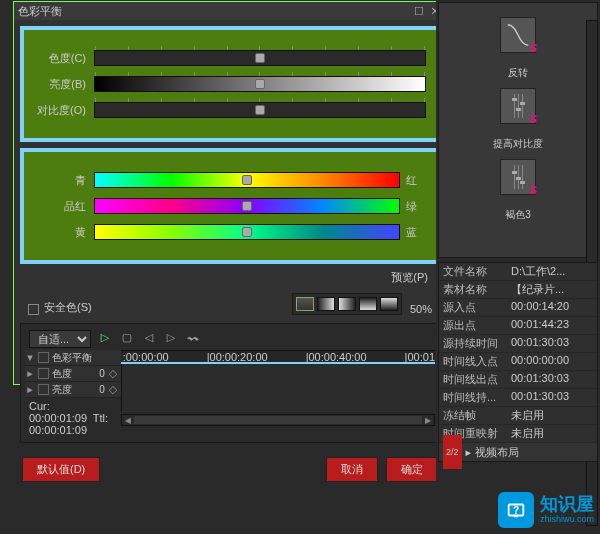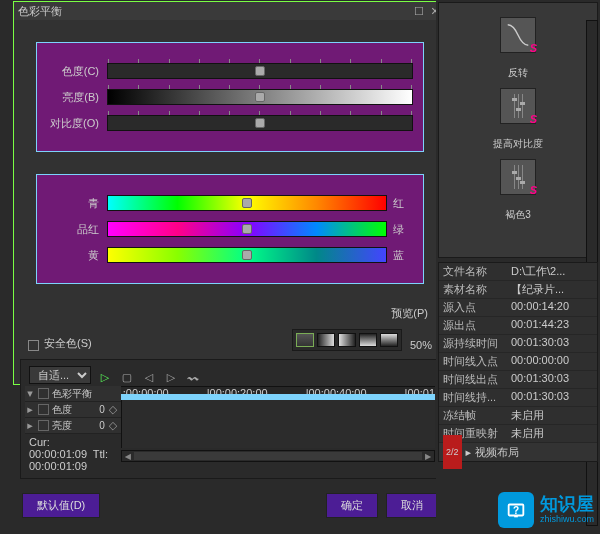--- a/index.html
+++ b/index.html
@@ -1,21 +1,21 @@
 <!DOCTYPE html>
 <html><head>
 <meta charset="utf-8">
 <style>
 *{margin:0;padding:0;box-sizing:border-box;font-family:"Microsoft YaHei",sans-serif;font-size:11px;color:#ccc}
 body{background:#2a2a2a;width:600px;height:534px;position:relative;overflow:hidden}
 .dialog{position:absolute;left:13px;top:1px;width:434px;height:384px;background:#323232;border:1px solid #7aff44}
 .titlebar{height:18px;background:#3a3a3a;display:flex;align-items:center;padding:0 4px}
 .titlebar .spacer{flex:1}
 .titlebar .icon{width:14px;height:14px;display:inline-flex;align-items:center;justify-content:center;margin-left:2px;cursor:pointer;color:#aaa}
-.panel{margin:22px;border:1px solid #7dd3fc;background:#701a75;padding:10px}
+.panel{margin:6px;border:4px solid #7dd3fc;background:#4d7c0f;padding:10px}
 .row{display:flex;align-items:center;margin:10px 0}
 .row .lbl{width:52px;text-align:right;margin-right:8px;font-size:11px}
 .row .rt{width:20px;margin-left:6px;font-size:11px}
 .slider{flex:1;height:16px;position:relative;background:#2a2a2a;border:1px solid #111}
 .slider .ticks{position:absolute;top:-5px;left:0;right:0;height:5px;display:flex;justify-content:space-between}
 .slider .ticks span{width:1px;height:4px;background:#888}
 .slider .thumb{position:absolute;top:2px;width:10px;height:10px;background:#aaa;border:1px solid #666;border-radius:2px;transform:translateX(-50%)}
 .grad-bw{background:linear-gradient(to right,#000,#fff)}
 .grad-cr{background:linear-gradient(to right,#00ffff,#00ff00,#ffff00,#ff8800,#ff0000)}
 .grad-mg{background:linear-gradient(to right,#ff00ff,#ff0088,#8800ff,#0088ff,#00ff00)}
@@ -25,36 +25,36 @@
 .safe-row{display:flex;align-items:flex-end;margin:8px 14px}
 .checkbox{width:11px;height:11px;border:1px solid #888;margin-right:5px;display:inline-block}
 .thumbs{display:flex;border:1px solid #1a1a1a;background:#2a2a2a;padding:3px;gap:3px;margin-right:8px}
 .thumbs .th{width:18px;height:14px;background:#444;border:1px solid #111}
 .th.sel{border:1px solid #7aad55;background:linear-gradient(#555,#333)}
 .th.h1{background:linear-gradient(to right,#222,#ddd)}
 .th.h2{background:linear-gradient(to right,#ddd,#222)}
 .th.v1{background:linear-gradient(#222,#ddd)}
 .th.v2{background:linear-gradient(#ddd,#222)}
 .timeline-area{margin:6px;border:1px solid #1a1a1a;background:#2a2a2a;padding:4px}
-.tl-toolbar{display:flex;align-items:flex-end;gap:6px;padding:2px 4px}
+.tl-toolbar{display:flex;align-items:flex-start;gap:6px;padding:2px 4px}
 .tl-select{background:#3a3a3a;border:1px solid #111;padding:1px 4px;font-size:11px}
 .tl-btn{width:16px;height:14px;display:inline-flex;align-items:center;justify-content:center;color:#aaa;cursor:pointer}
 .play{color:#5aff5a}
-.tl-ruler{height:14px;background:#262626;border-top:1px solid #111;border-bottom:6px solid #7dd3fc;display:flex;font-size:9px;color:#888;padding-left:2px;gap:38px;overflow:hidden}
+.tl-ruler{height:14px;background:#262626;border-top:1px solid #111;border-bottom:2px solid #7dd3fc;display:flex;font-size:9px;color:#888;padding-left:2px;gap:38px;overflow:hidden}
 .tl-tracks{background:#303030}
 .track{display:flex;align-items:center;height:16px;border-bottom:1px solid #222}
 .track .exp{width:10px;text-align:center;color:#999}
 .track .chk{width:11px;height:11px;border:1px solid #666;margin:0 3px}
 .track .tname{flex:1;font-size:10px}
 .track .val{width:20px;text-align:right;margin-right:4px;font-size:10px}
 .track .kf{width:12px;color:#999}
 .timecode-row{font-size:10px;padding:2px 4px;color:#bbb}
 .btn-row{display:flex;padding:8px;gap:8px}
 .btn-row .spacer{flex:1}
-.btn{background:#4c1d95;border:1px solid #222;padding:4px 14px;font-size:11px;cursor:pointer;color:#ddd}
+.btn{background:#b91c1c;border:1px solid #222;padding:4px 14px;font-size:11px;cursor:pointer;color:#ddd}
 .right-col{position:absolute;left:436px;top:0;width:164px;height:534px;background:#2a2a2a}
 .preset-panel{border:1px solid #1a1a1a;background:#383838;margin:2px;padding:6px;height:256px}
 .preset{display:flex;flex-direction:column;align-items:center;margin:8px 0}
 .preset .icon-box{width:36px;height:36px;background:#555;border:1px solid #222;position:relative;display:flex;align-items:center;justify-content:center}
 .preset .s{position:absolute;right:-2px;bottom:-2px;color:#ff0088;font-weight:bold;font-size:11px;font-style:italic}
 .preset .plbl{margin-top:13px;font-size:10px}
 .scroll-bar{position:absolute;right:2px;top:20px;bottom:8px;width:12px;background:#2a2a2a;border:1px solid #111}
 .prop-panel{border:1px solid #1a1a1a;background:#2f2f2f;margin:2px;margin-top:4px;height:200px;position:relative}
 .prop-row{display:flex;padding:1px 4px;font-size:10px;border-bottom:1px solid #262626}
 .prop-row .k{width:68px;color:#bbb}
@@ -235,22 +235,22 @@
             <div class="bar"></div>
             <span class="arrow">▶</span>
           </div>
       </div>
     </div>
   </div>
 
   <div class="btn-row">
     <button class="btn">默认值(D)</button>
     <span class="spacer"></span>
+    <button class="btn">取消</button>
     <button class="btn">确定</button>
-    <button class="btn">取消</button>
   </div>
 </div>
 
 <div class="right-col">
   <div class="preset-panel">
     <div class="preset">
       <div class="icon-box curve-icon">
           <svg viewBox="0 0 30 30">
             <path d="M4 4 Q10 4 15 15 Q20 26 26 26" stroke="#ccc" fill="none" stroke-width="1.5"></path>
           </svg>

